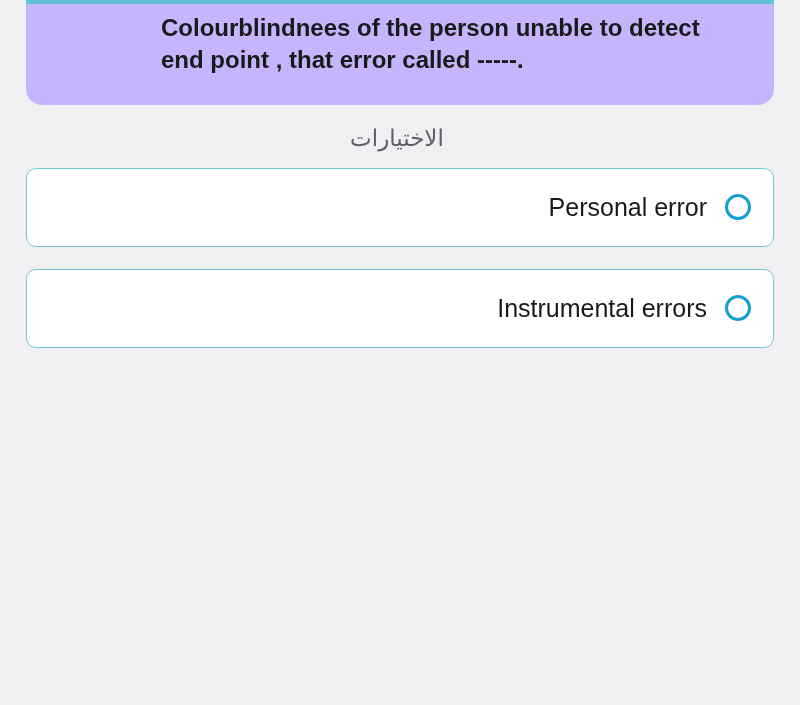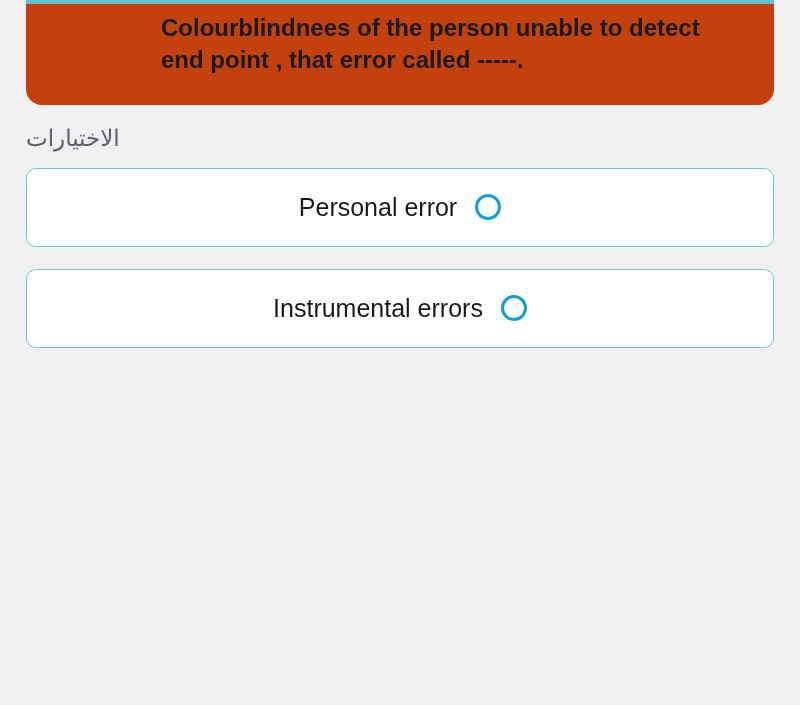--- a/index.html
+++ b/index.html
@@ -8,48 +8,48 @@
       box-sizing: border-box;
     }
     body {
       font-family: -apple-system, BlinkMacSystemFont, "Segoe UI", Helvetica, Arial, sans-serif;
       background-color: #f0f0f2;
       width: 800px;
       height: 705px;
       overflow: hidden;
     }
     .question-card {
-      background-color: #c2410c;
+      background-color: #c4b5fd;
       border-radius: 0 0 16px 16px;
       padding: 8px 40px 28px 40px;
       margin: 0 26px;
       border-top: 4px solid #5fc3d4;
     }
     .question-text {
       font-size: 24px;
       font-weight: 600;
       color: #1a1a1a;
       line-height: 1.35;
       padding-left: 95px;
     }
     .choices-section {
       padding: 20px 26px 0 26px;
     }
     .choices-label {
-      text-align: left;
+      text-align: center;
       font-size: 23px;
       color: #606068;
       margin-bottom: 16px;
       padding-right: 6px;
       direction: rtl;
     }
     .option-item {
       display: flex;
       align-items: center;
-      justify-content: center;
+      justify-content: flex-end;
       background-color: #ffffff;
       border: 1.5px solid #71c5d6;
       border-radius: 10px;
       padding: 24px 22px;
       margin-bottom: 22px;
       cursor: pointer;
     }
     .option-label {
       font-size: 25px;
       color: #1a1a1a;

